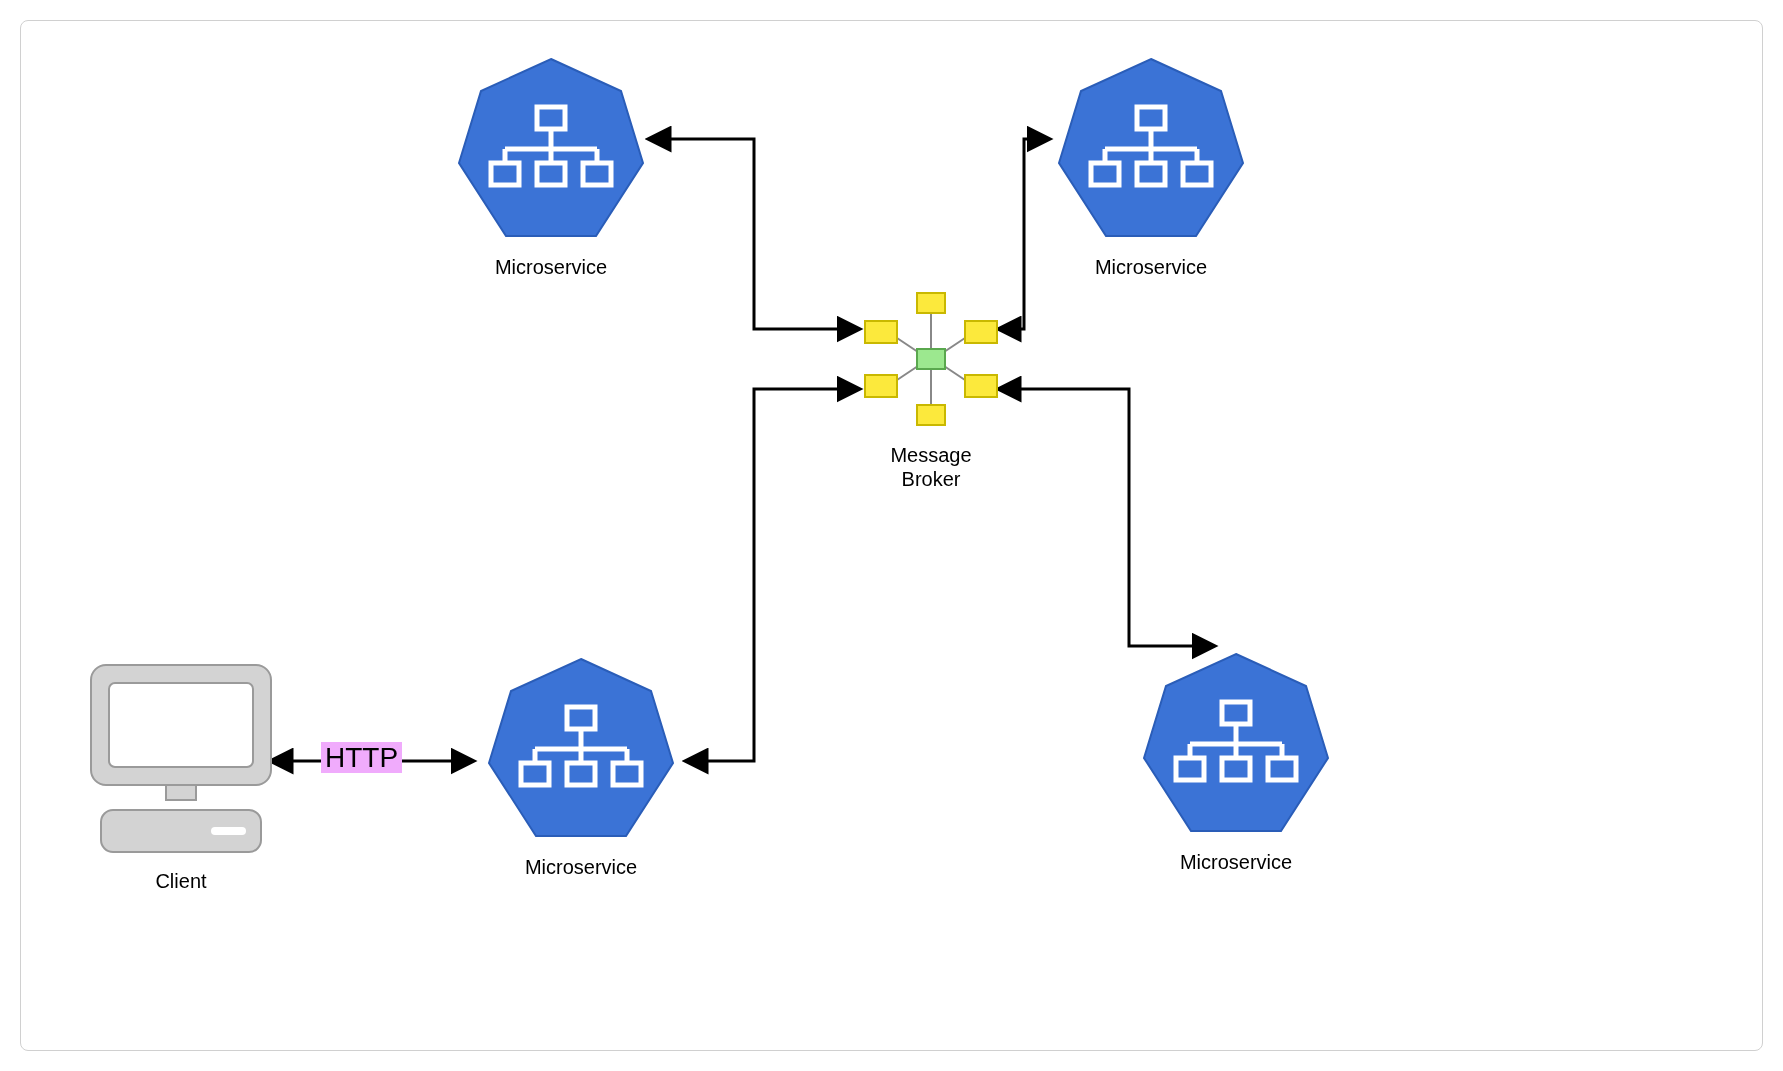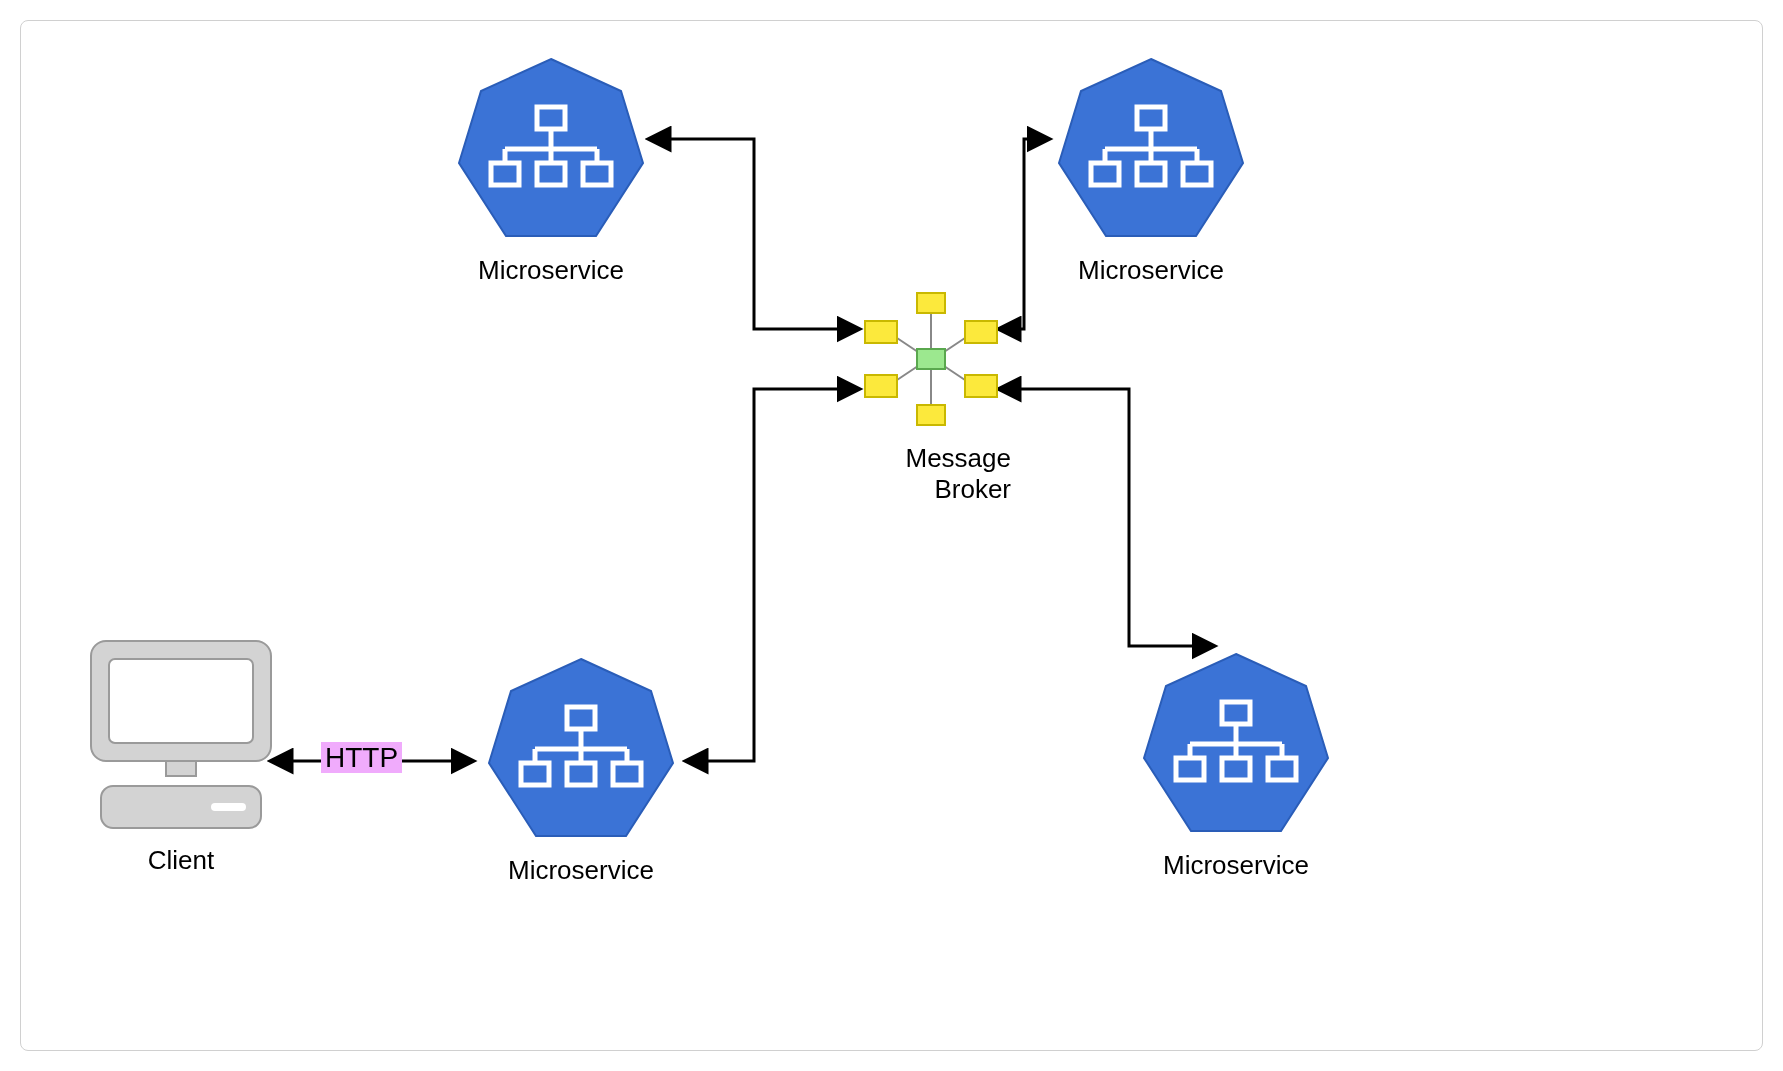--- a/index.html
+++ b/index.html
@@ -18,21 +18,21 @@
       height: 1031px;
       border: 1px solid #d0d0d0;
       border-radius: 8px;
       background: #ffffff;
     }
     .node {
       position: absolute;
       text-align: center;
     }
     .label {
-      font-size: 26px;
+      font-size: 20px;
       color: #000000;
       line-height: 1.2;
       white-space: pre-line;
     }
     svg.edge {
       position: absolute;
       top: 0;
       left: 0;
       width: 1743px;
       height: 1031px;
@@ -59,21 +59,21 @@
 
     <path d="M 665 740 L 733 740 L 733 368 L 838 368" fill="none" stroke="#000" stroke-width="3" marker-start="url(#arrow)" marker-end="url(#arrow)"></path>
 
     <path d="M 978 368 L 1108 368 L 1108 625 L 1193 625" fill="none" stroke="#000" stroke-width="3" marker-start="url(#arrow)" marker-end="url(#arrow)"></path>
   </svg>
 
   <div class="node" style="left:300px; top:720px;">
     <span class="label" style="background:#f0abfc; padding:0 4px; font-size:28px;">HTTP</span>
   </div>
 
-  <div class="node" style="left:60px; top:610px; width:200px;">
+  <div class="node" style="left:60px; top:634px; width:200px;">
     <svg width="200" height="210" viewBox="0 0 200 210">
 
       <rect x="10" y="10" width="180" height="120" rx="15" ry="15" fill="#d3d3d3" stroke="#9a9a9a" stroke-width="2"></rect>
       <rect x="28" y="28" width="144" height="84" rx="6" ry="6" fill="#ffffff" stroke="#9a9a9a" stroke-width="2"></rect>
 
       <rect x="85" y="130" width="30" height="15" fill="#d3d3d3" stroke="#9a9a9a" stroke-width="2"></rect>
 
       <rect x="20" y="155" width="160" height="42" rx="12" ry="12" fill="#d3d3d3" stroke="#9a9a9a" stroke-width="2"></rect>
       <rect x="130" y="172" width="35" height="8" rx="4" fill="#ffffff"></rect>
     </svg>
@@ -138,21 +138,21 @@
       <line x1="54" y1="98" x2="54" y2="112" stroke="#fff" stroke-width="5"></line>
       <line x1="100" y1="98" x2="100" y2="112" stroke="#fff" stroke-width="5"></line>
       <line x1="146" y1="98" x2="146" y2="112" stroke="#fff" stroke-width="5"></line>
       <rect x="40" y="112" width="28" height="22" fill="none" stroke="#fff" stroke-width="5"></rect>
       <rect x="86" y="112" width="28" height="22" fill="none" stroke="#fff" stroke-width="5"></rect>
       <rect x="132" y="112" width="28" height="22" fill="none" stroke="#fff" stroke-width="5"></rect>
     </svg>
     <div class="label">Microservice</div>
   </div>
 
-  <div class="node" style="left:830px; top:258px; width:160px;text-align:right;">
+  <div class="node" style="left:830px; top:258px; width:160px;">
     <svg width="160" height="160" viewBox="0 0 160 160">
 
       <line x1="80" y1="30" x2="80" y2="70" stroke="#888" stroke-width="2"></line>
       <line x1="80" y1="90" x2="80" y2="130" stroke="#888" stroke-width="2"></line>
       <line x1="40" y1="55" x2="70" y2="75" stroke="#888" stroke-width="2"></line>
       <line x1="120" y1="55" x2="90" y2="75" stroke="#888" stroke-width="2"></line>
       <line x1="40" y1="105" x2="70" y2="85" stroke="#888" stroke-width="2"></line>
       <line x1="120" y1="105" x2="90" y2="85" stroke="#888" stroke-width="2"></line>
 
       <rect x="66" y="70" width="28" height="20" fill="#9ce88f" stroke="#5aa84e" stroke-width="2"></rect>

